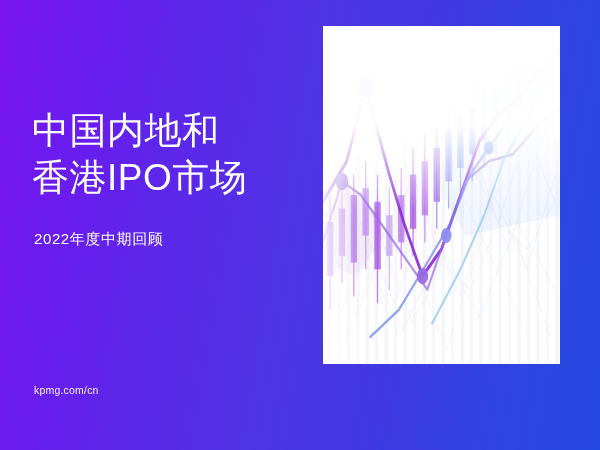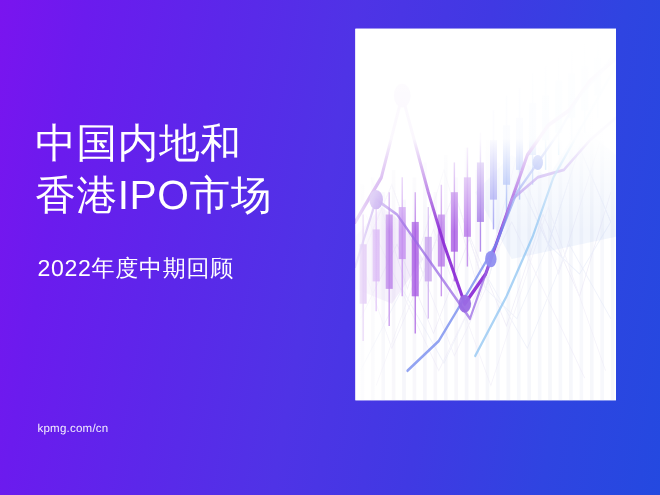--- a/index.html
+++ b/index.html
@@ -68,21 +68,21 @@
     letter-spacing: 0.5px;
     white-space: pre-line;
     margin-top: 11px;
   }
 
   .subtitle {
     position: absolute;
     left: 34px;
     top: 230px;
     color: #ffffff;
-    font-size: 21px;
+    font-size: 15px;
     font-weight: 400;
     letter-spacing: 0.6px;
   }
 
   .footer-url {
     position: absolute;
     left: 34px;
     top: 372px;
     color: rgba(255,255,255,0.92);
     font-size: 10.5px;

